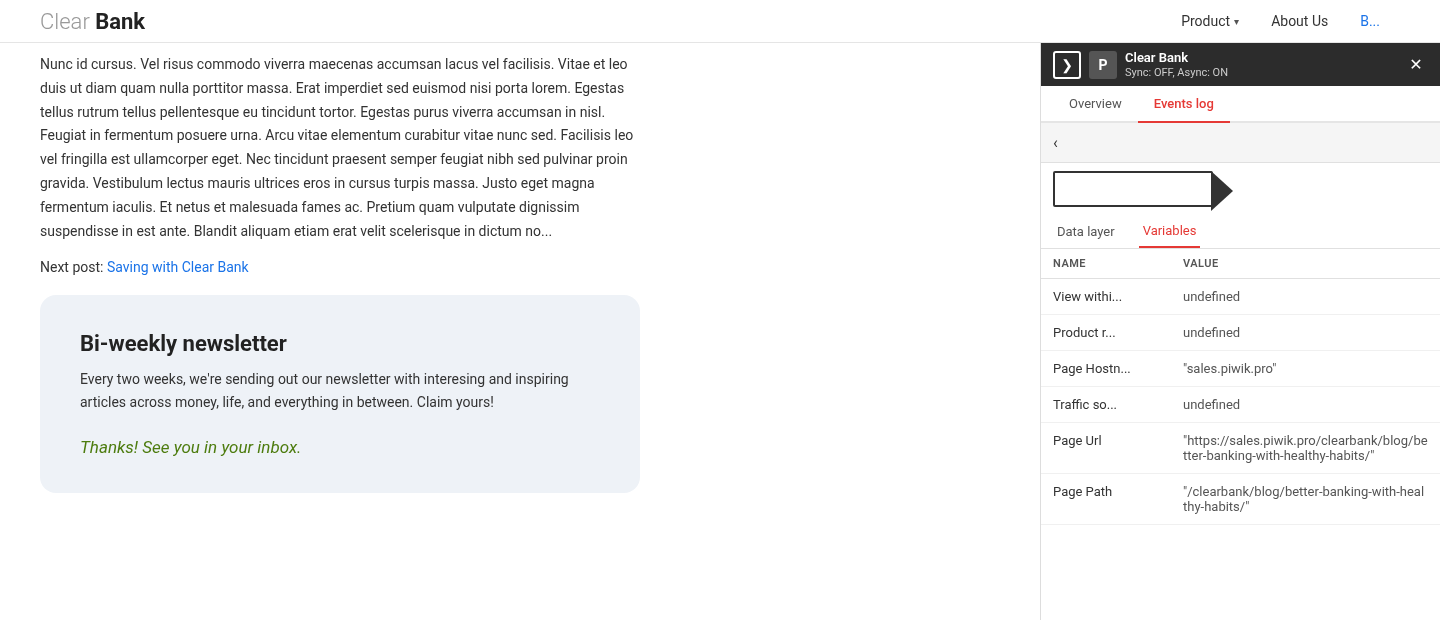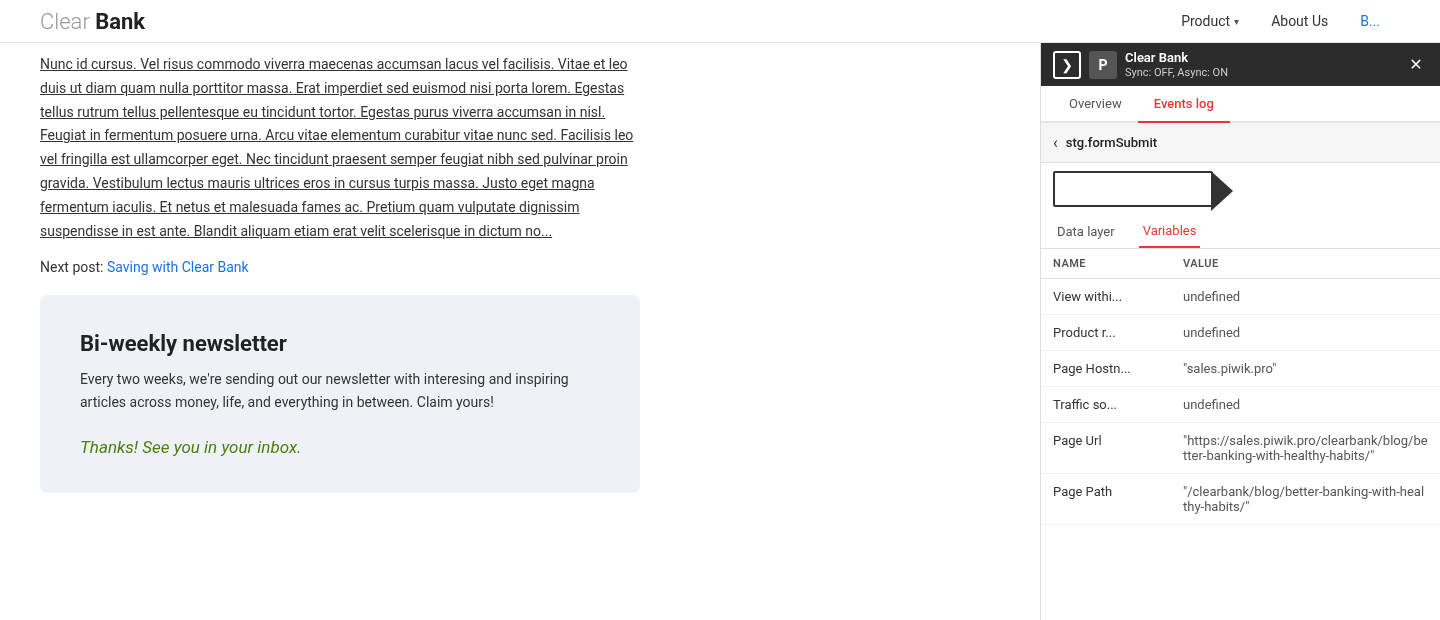--- a/index.html
+++ b/index.html
@@ -72,21 +72,20 @@
       overflow-y: auto;
       position: relative;
     }
 
     .article-text {
       font-size: 14px;
       line-height: 1.7;
       color: #333;
       max-width: 600px;
       padding-top: 10px;
-      text-decoration: underline;
     }
 
     .zoom-indicator {
       font-size: 22px;
       font-weight: 500;
       color: #222;
       margin: 20px 0 10px 0;
     }
 
     .next-post {
@@ -95,21 +94,21 @@
       margin: 16px 0 20px 0;
     }
     .next-post a {
       color: #1a73e8;
       text-decoration: none;
     }
 
     
     .newsletter-box {
       background: #eef2f7;
-      border-radius: 8px;
+      border-radius: 16px;
       padding: 36px 33px 36px 40px;
       max-width: 600px;
     }
     .newsletter-title {
       font-size: 22px;
       font-weight: 700;
       color: #222;
       margin-bottom: 12px;
     }
     .newsletter-desc {
@@ -399,21 +398,20 @@
       <div class="panel-tab">
         <span>Overview</span>
       </div>
       <div class="panel-tab active">
         <span>Events log</span>
       </div>
     </div>
 
     <div class="event-row">
       <span class="event-back-btn">‹</span>
-      <span class="event-name">stg.formSubmit</span>
     </div>
 
     <div class="arrow-shape-container">
       <div class="arrow-shape"></div>
     </div>
 
     <div class="sub-tabs">
       <div class="sub-tab">
         <span>Data layer</span>
       </div>

